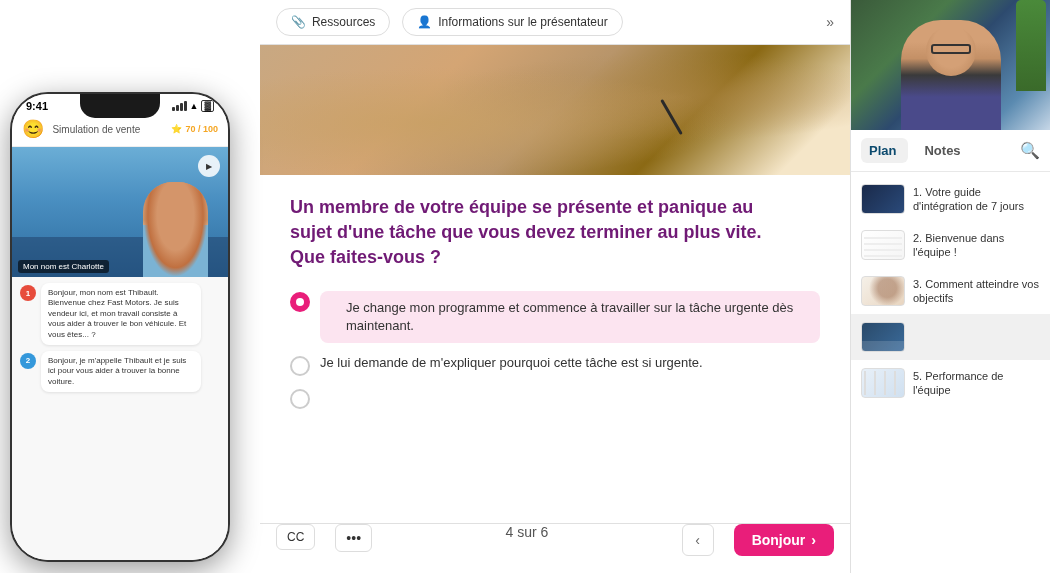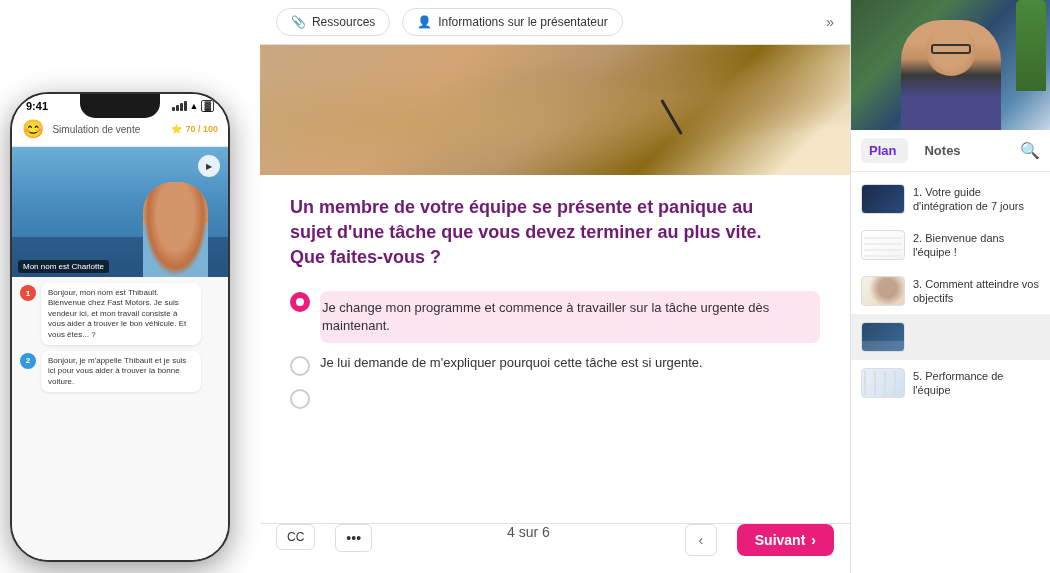--- a/index.html
+++ b/index.html
@@ -311,21 +311,21 @@
       background: #e91e7a;
     }
     .radio-inner {
       width: 8px;
       height: 8px;
       border-radius: 50%;
       background: #fff;
     }
     .option-text-selected {
       background: #fce4f0;
-      padding: 8px 2px;
+      padding: 8px 26px;
       border-radius: 8px;
       flex: 1;
       font-size: 13px;
       line-height: 1.4;
     }
 
     .bottom-bar {
       height: 50px;
       background: #fff;
       border-top: 1px solid #e0e0e0;
@@ -453,21 +453,21 @@
       border-radius: 6px;
       border: none;
       font-size: 13px;
       font-weight: 600;
       cursor: pointer;
       background: transparent;
       color: #555;
     }
     .tab-btn.active {
       background: #f0f0f0;
-      color: #6d28d9;
+      color: #0c4a6e;
       padding-left: 8px;
     }
     .search-icon-btn {
       margin-left: auto;
       background: none;
       border: none;
       cursor: pointer;
       font-size: 16px;
       color: #555;
     }
@@ -606,21 +606,21 @@
 
       </div>
     </div>
 
     <div class="bottom-bar">
       <button class="cc-btn">CC</button>
       <button class="dots-btn">•••</button>
       <span class="pagination">4 sur 6</span>
       <div class="nav-arrow">‹</div>
       <button class="next-btn">
-        <span>Suivant</span>
+        <span>Bonjour</span>
         <span>›</span>
       </button>
     </div>
 
   </div>
 
   <div class="right-panel">
 
     <div class="presenter-video">
       <div class="plant-bg"></div>

